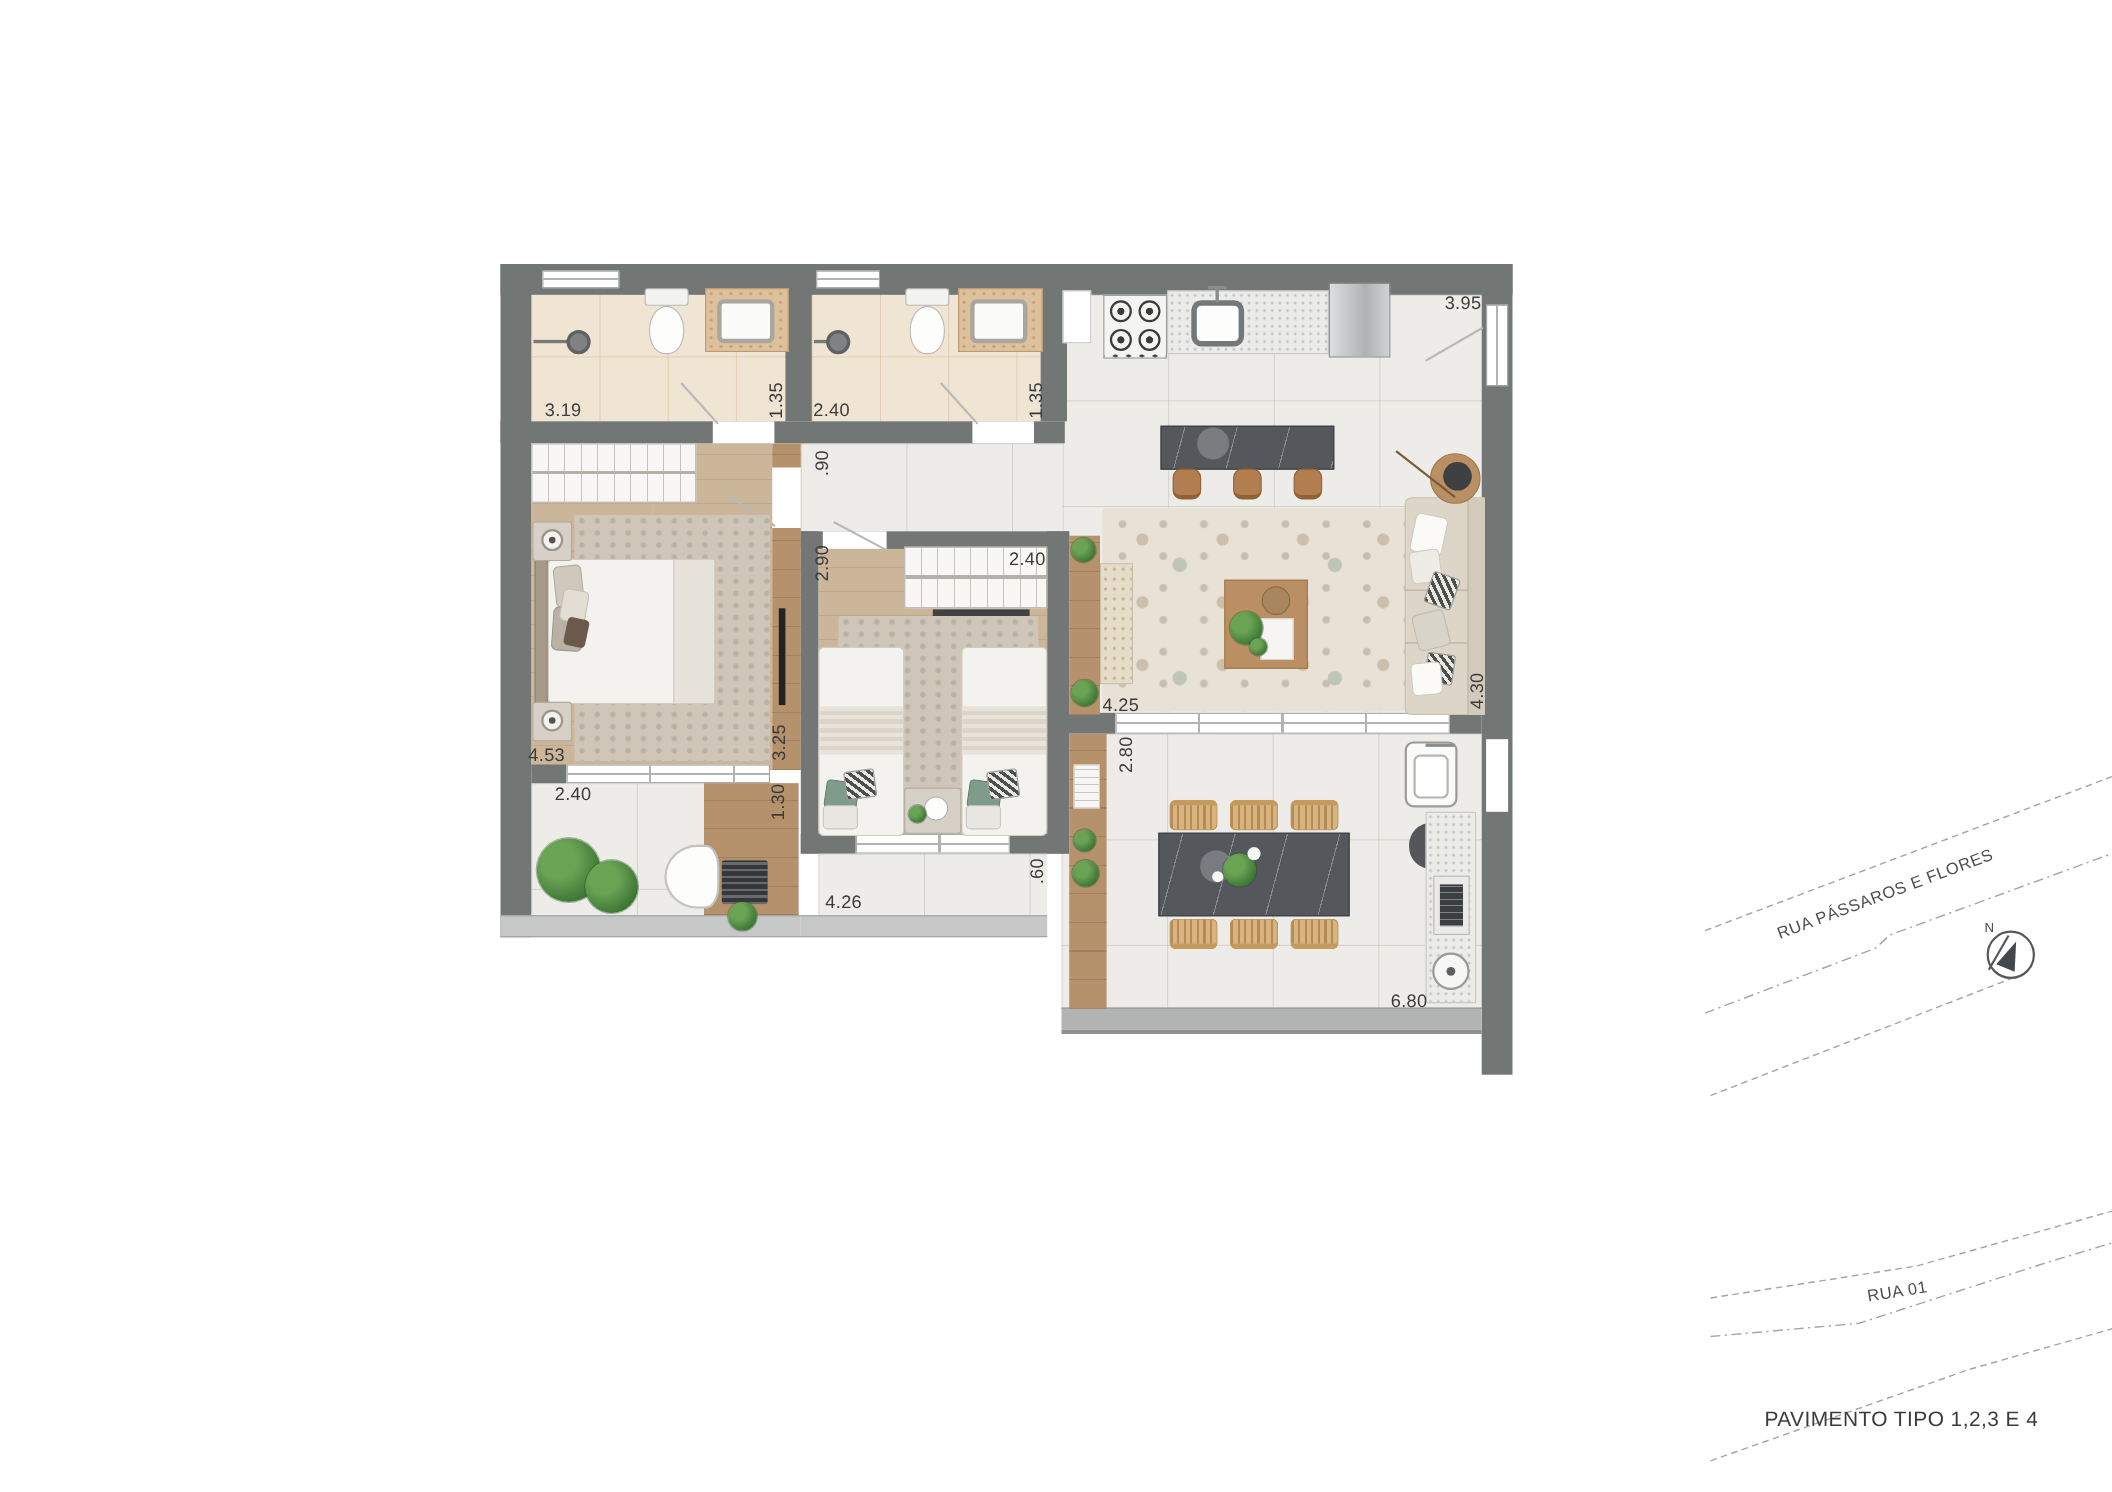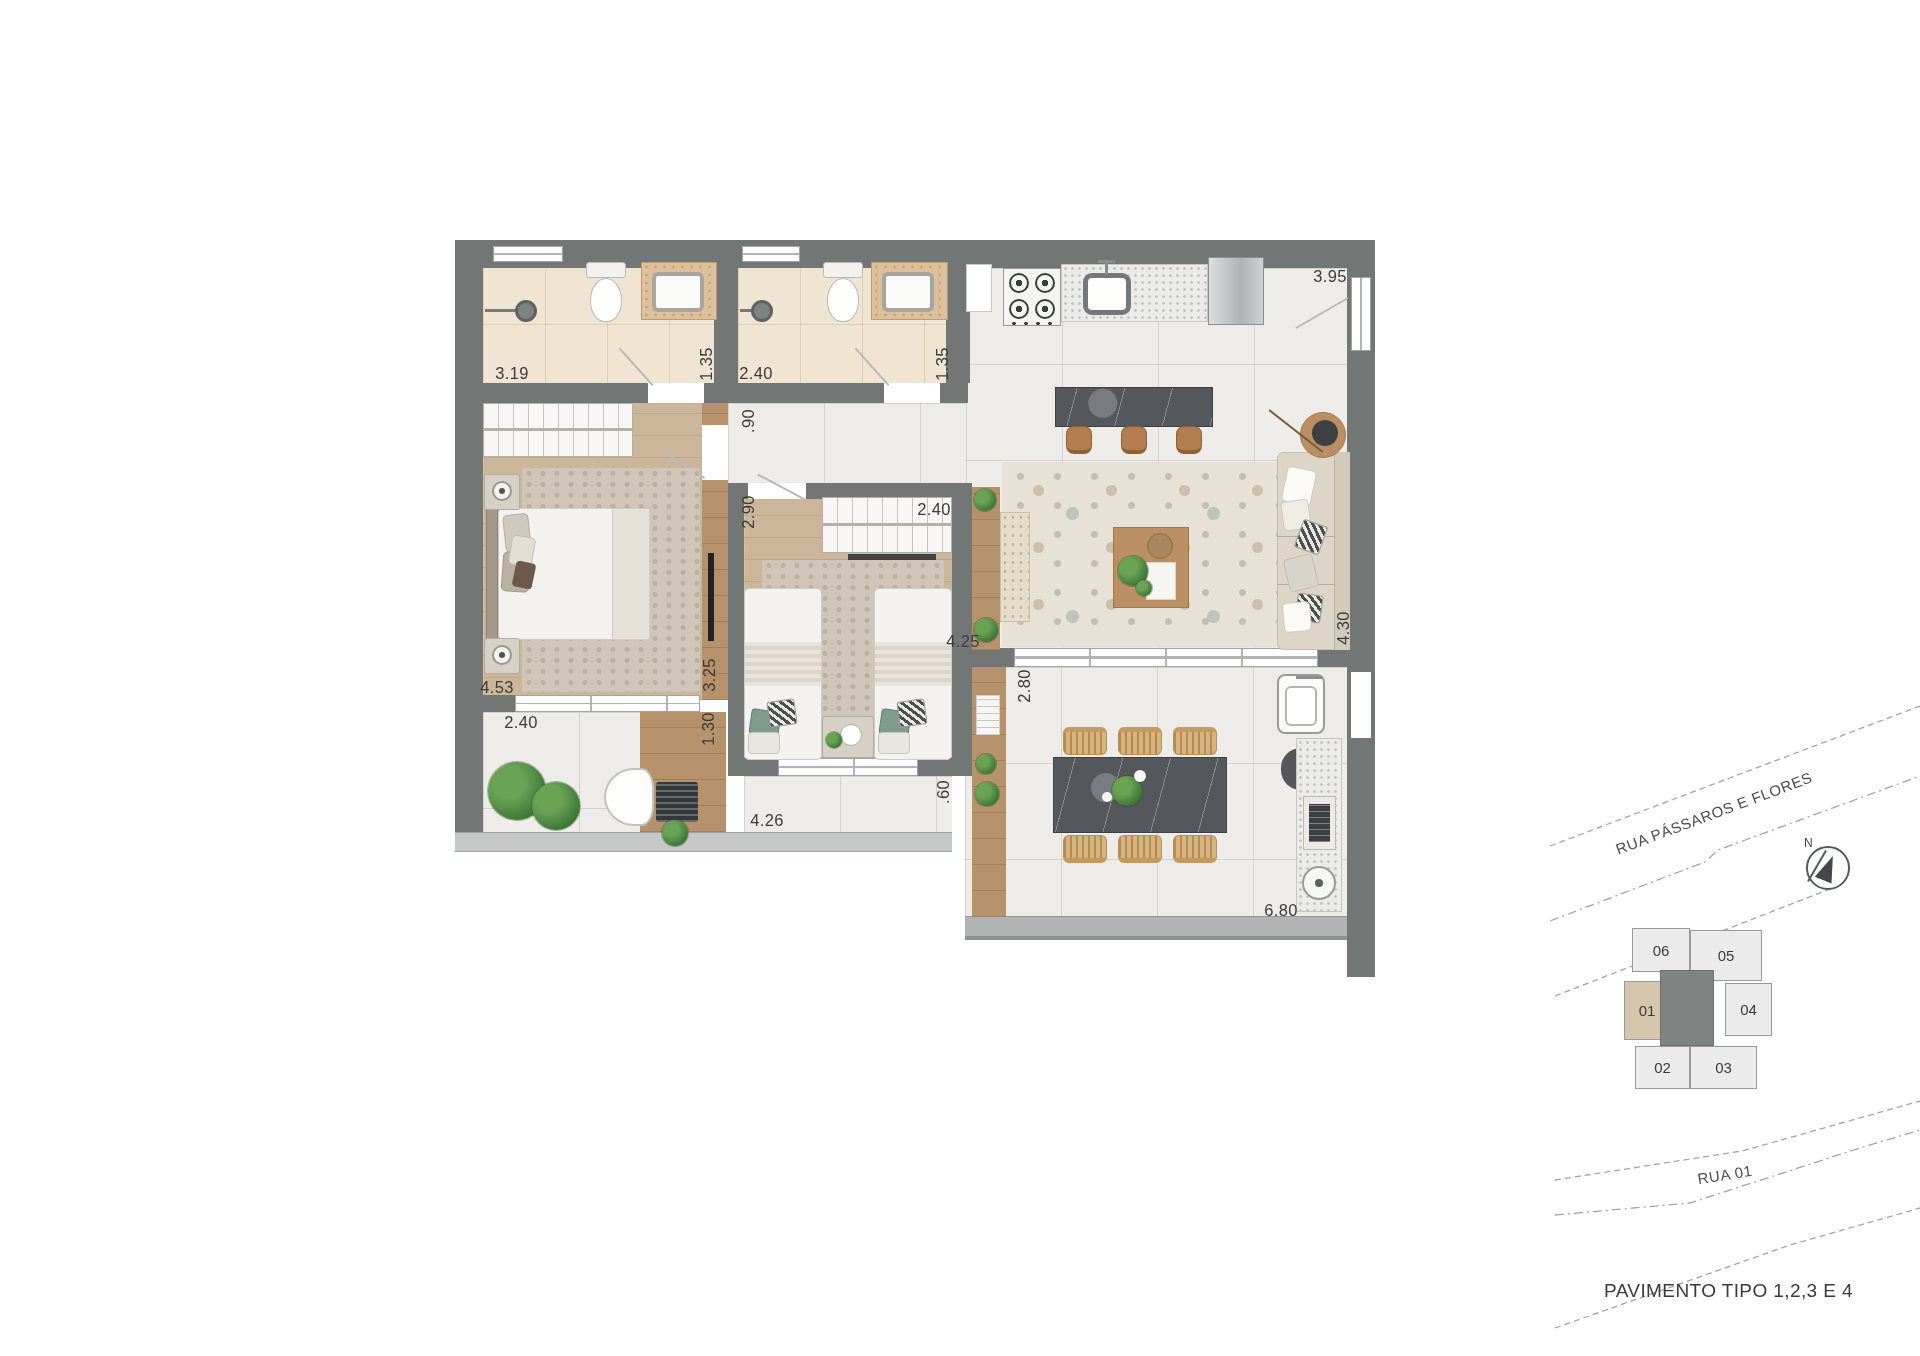--- a/index.html
+++ b/index.html
@@ -262,21 +262,21 @@
     <div class="dim" style="left:733px;top:363px;">2.40</div>
     <div class="dim v" style="left:919px;top:354px;">1.35</div>
     <div class="dim" style="left:1307px;top:266px;">3.95</div>
     <div class="dim v" style="left:725px;top:411px;">.90</div>
     <div class="dim v" style="left:725px;top:502px;">2.90</div>
     <div class="dim" style="left:911px;top:499px;">2.40</div>
     <div class="dim" style="left:474px;top:677px;">4.53</div>
     <div class="dim v" style="left:686px;top:665px;">3.25</div>
     <div class="dim" style="left:498px;top:712px;">2.40</div>
     <div class="dim v" style="left:685px;top:719px;">1.30</div>
-    <div class="dim" style="left:940px;top:631px;">4.25</div>
+    <div class="dim" style="left:996px;top:631px;">4.25</div>
     <div class="dim v" style="left:1320px;top:618px;">4.30</div>
     <div class="dim v" style="left:1001px;top:676px;">2.80</div>
     <div class="dim v" style="left:920px;top:782px;">.60</div>
     <div class="dim" style="left:744px;top:810px;">4.26</div>
     <div class="dim" style="left:1258px;top:900px;">6.80</div>
   </div>
 
   <div style="left:1490px;top:690px;width:430px;height:666px;">
     <svg width="430" height="666" viewBox="0 0 430 666" style="position:absolute;left:0;top:0;">
       <path d="M60,156 L430,16" stroke="#a5a5a3" stroke-width="1.3" fill="none" stroke-dasharray="6 4"></path>
@@ -290,37 +290,16 @@
     <div class="street-label" style="left:120px;top:116px;width:200px;transform:rotate(-20.5deg);">RUA PÁSSAROS E FLORES</div>
     <div class="street-label" style="left:195px;top:476px;width:80px;transform:rotate(-9deg);">RUA 01</div>
 
     <div style="left:306px;top:146px;width:60px;height:60px;">
       <div style="left:10px;top:10px;width:44px;height:44px;border:2px solid #55585b;border-radius:50%;"></div>
       <div style="left:23px;top:19px;width:0;height:0;border-left:9px solid transparent;border-right:9px solid transparent;border-bottom:26px solid #45484a;transform:rotate(22deg);"></div>
       <div style="left:20px;top:12px;width:2px;height:36px;background:#55585b;transform:rotate(30deg);"></div>
       <div style="left:8px;top:0px;font-size:12px;color:#45484a;">N</div>
     </div>
 
-    <div style="left:130px;top:236px;width:160px;height:170px;">
-      <div class="kunit" actable="false" style="left:12px;top:2px;width:58px;height:44px;">
-          <span>06</span>
-        </div>
-      <div class="kunit" style="left:70px;top:4px;width:72px;height:51px;">
-          <span>05</span>
-        </div>
-      <div class="kunit" style="left:4px;top:55px;width:46px;height:59px;background:#d6c6ae;">
-          <span>01</span>
-        </div>
-      <div class="kunit" style="left:105px;top:57px;width:47px;height:53px;">
-          <span>04</span>
-        </div>
-      <div class="kunit" style="left:15px;top:120px;width:55px;height:43px;">
-          <span>02</span>
-        </div>
-      <div class="kunit" style="left:70px;top:120px;width:67px;height:43px;">
-          <span>03</span>
-        </div>
-      <div style="left:40px;top:44px;width:54px;height:76px;background:#7f8382;border:1px solid #6c706f;"></div>
-    </div>
 
     <div class="caption" style="left:114px;top:590px;">PAVIMENTO TIPO 1,2,3 E 4</div>
   </div>
 </div>
 
 </body></html>

